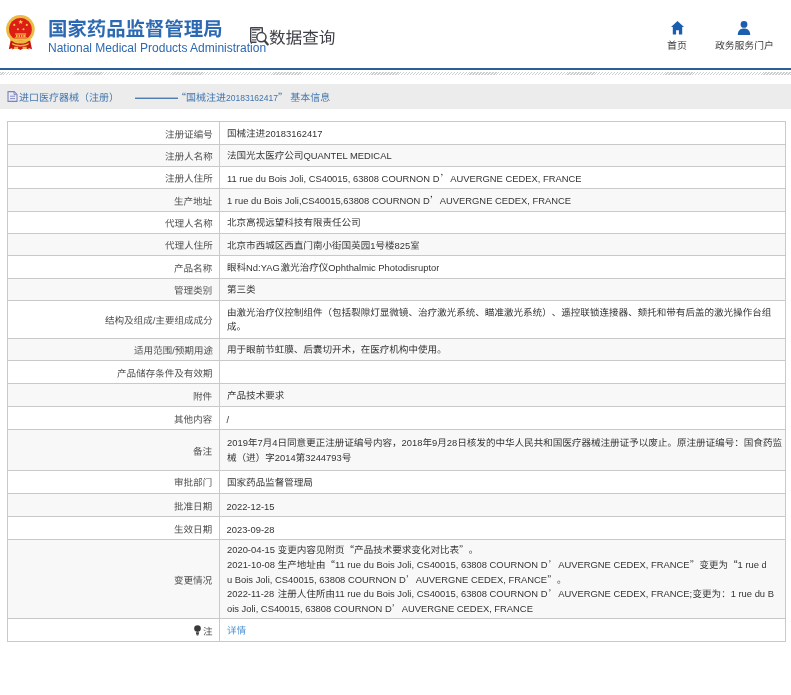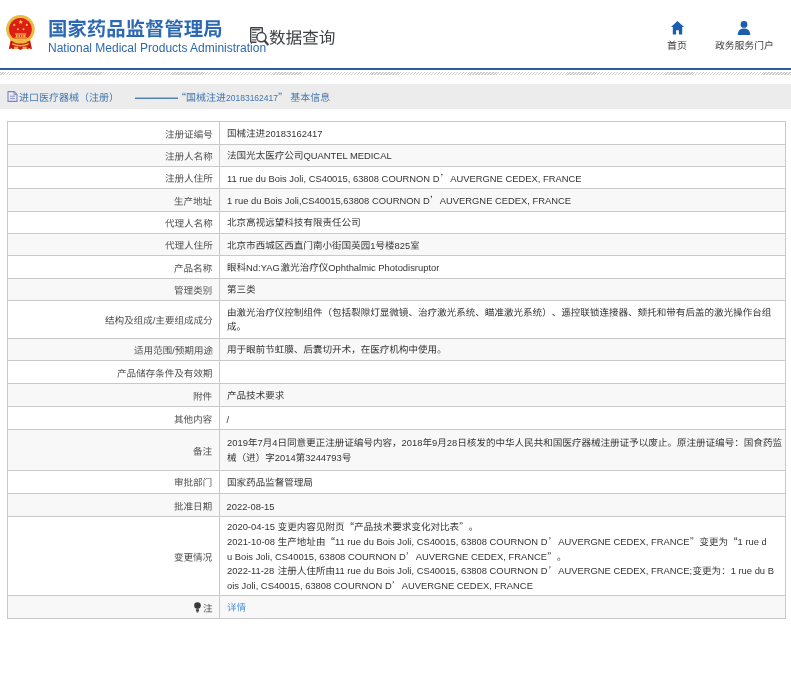--- a/index.html
+++ b/index.html
@@ -630,21 +630,32 @@
       </tr>
       <tr>
         <td class="l" style="height:23.05px"><svg width="38.2" height="14" xmlns="http://www.w3.org/2000/svg">
             <g fill="#4d4d4d" transform="translate(0 10.82) scale(0.009550 -0.009550)">
               <use href="#c6279" x="0"></use>
               <use href="#c51c6" x="1000"></use>
               <use href="#c65e5" x="2000"></use>
               <use href="#c671f" x="3000"></use>
             </g>
           </svg></td>
-        <td class="v"><span class="lat">2022-08-15</span></td>
+        <td class="v"><span class="lat">2022-12-15</span></td>
+      </tr>
+      <tr>
+        <td class="l" style="height:23.05px"><svg width="38.2" height="14" xmlns="http://www.w3.org/2000/svg">
+            <g fill="#4d4d4d" transform="translate(0 10.82) scale(0.009550 -0.009550)">
+              <use href="#c751f" x="0"></use>
+              <use href="#c6548" x="1000"></use>
+              <use href="#c65e5" x="2000"></use>
+              <use href="#c671f" x="3000"></use>
+            </g>
+          </svg></td>
+        <td class="v"><span class="lat">2023-09-28</span></td>
       </tr>
       <tr>
         <td class="l" style="height:79.3px"><svg width="38.2" height="14" xmlns="http://www.w3.org/2000/svg">
             <g fill="#4d4d4d" transform="translate(0 10.82) scale(0.009550 -0.009550)">
               <use href="#c53d8" x="0"></use>
               <use href="#c66f4" x="1000"></use>
               <use href="#c60c5" x="2000"></use>
               <use href="#c51b5" x="3000"></use>
             </g>
           </svg></td>

